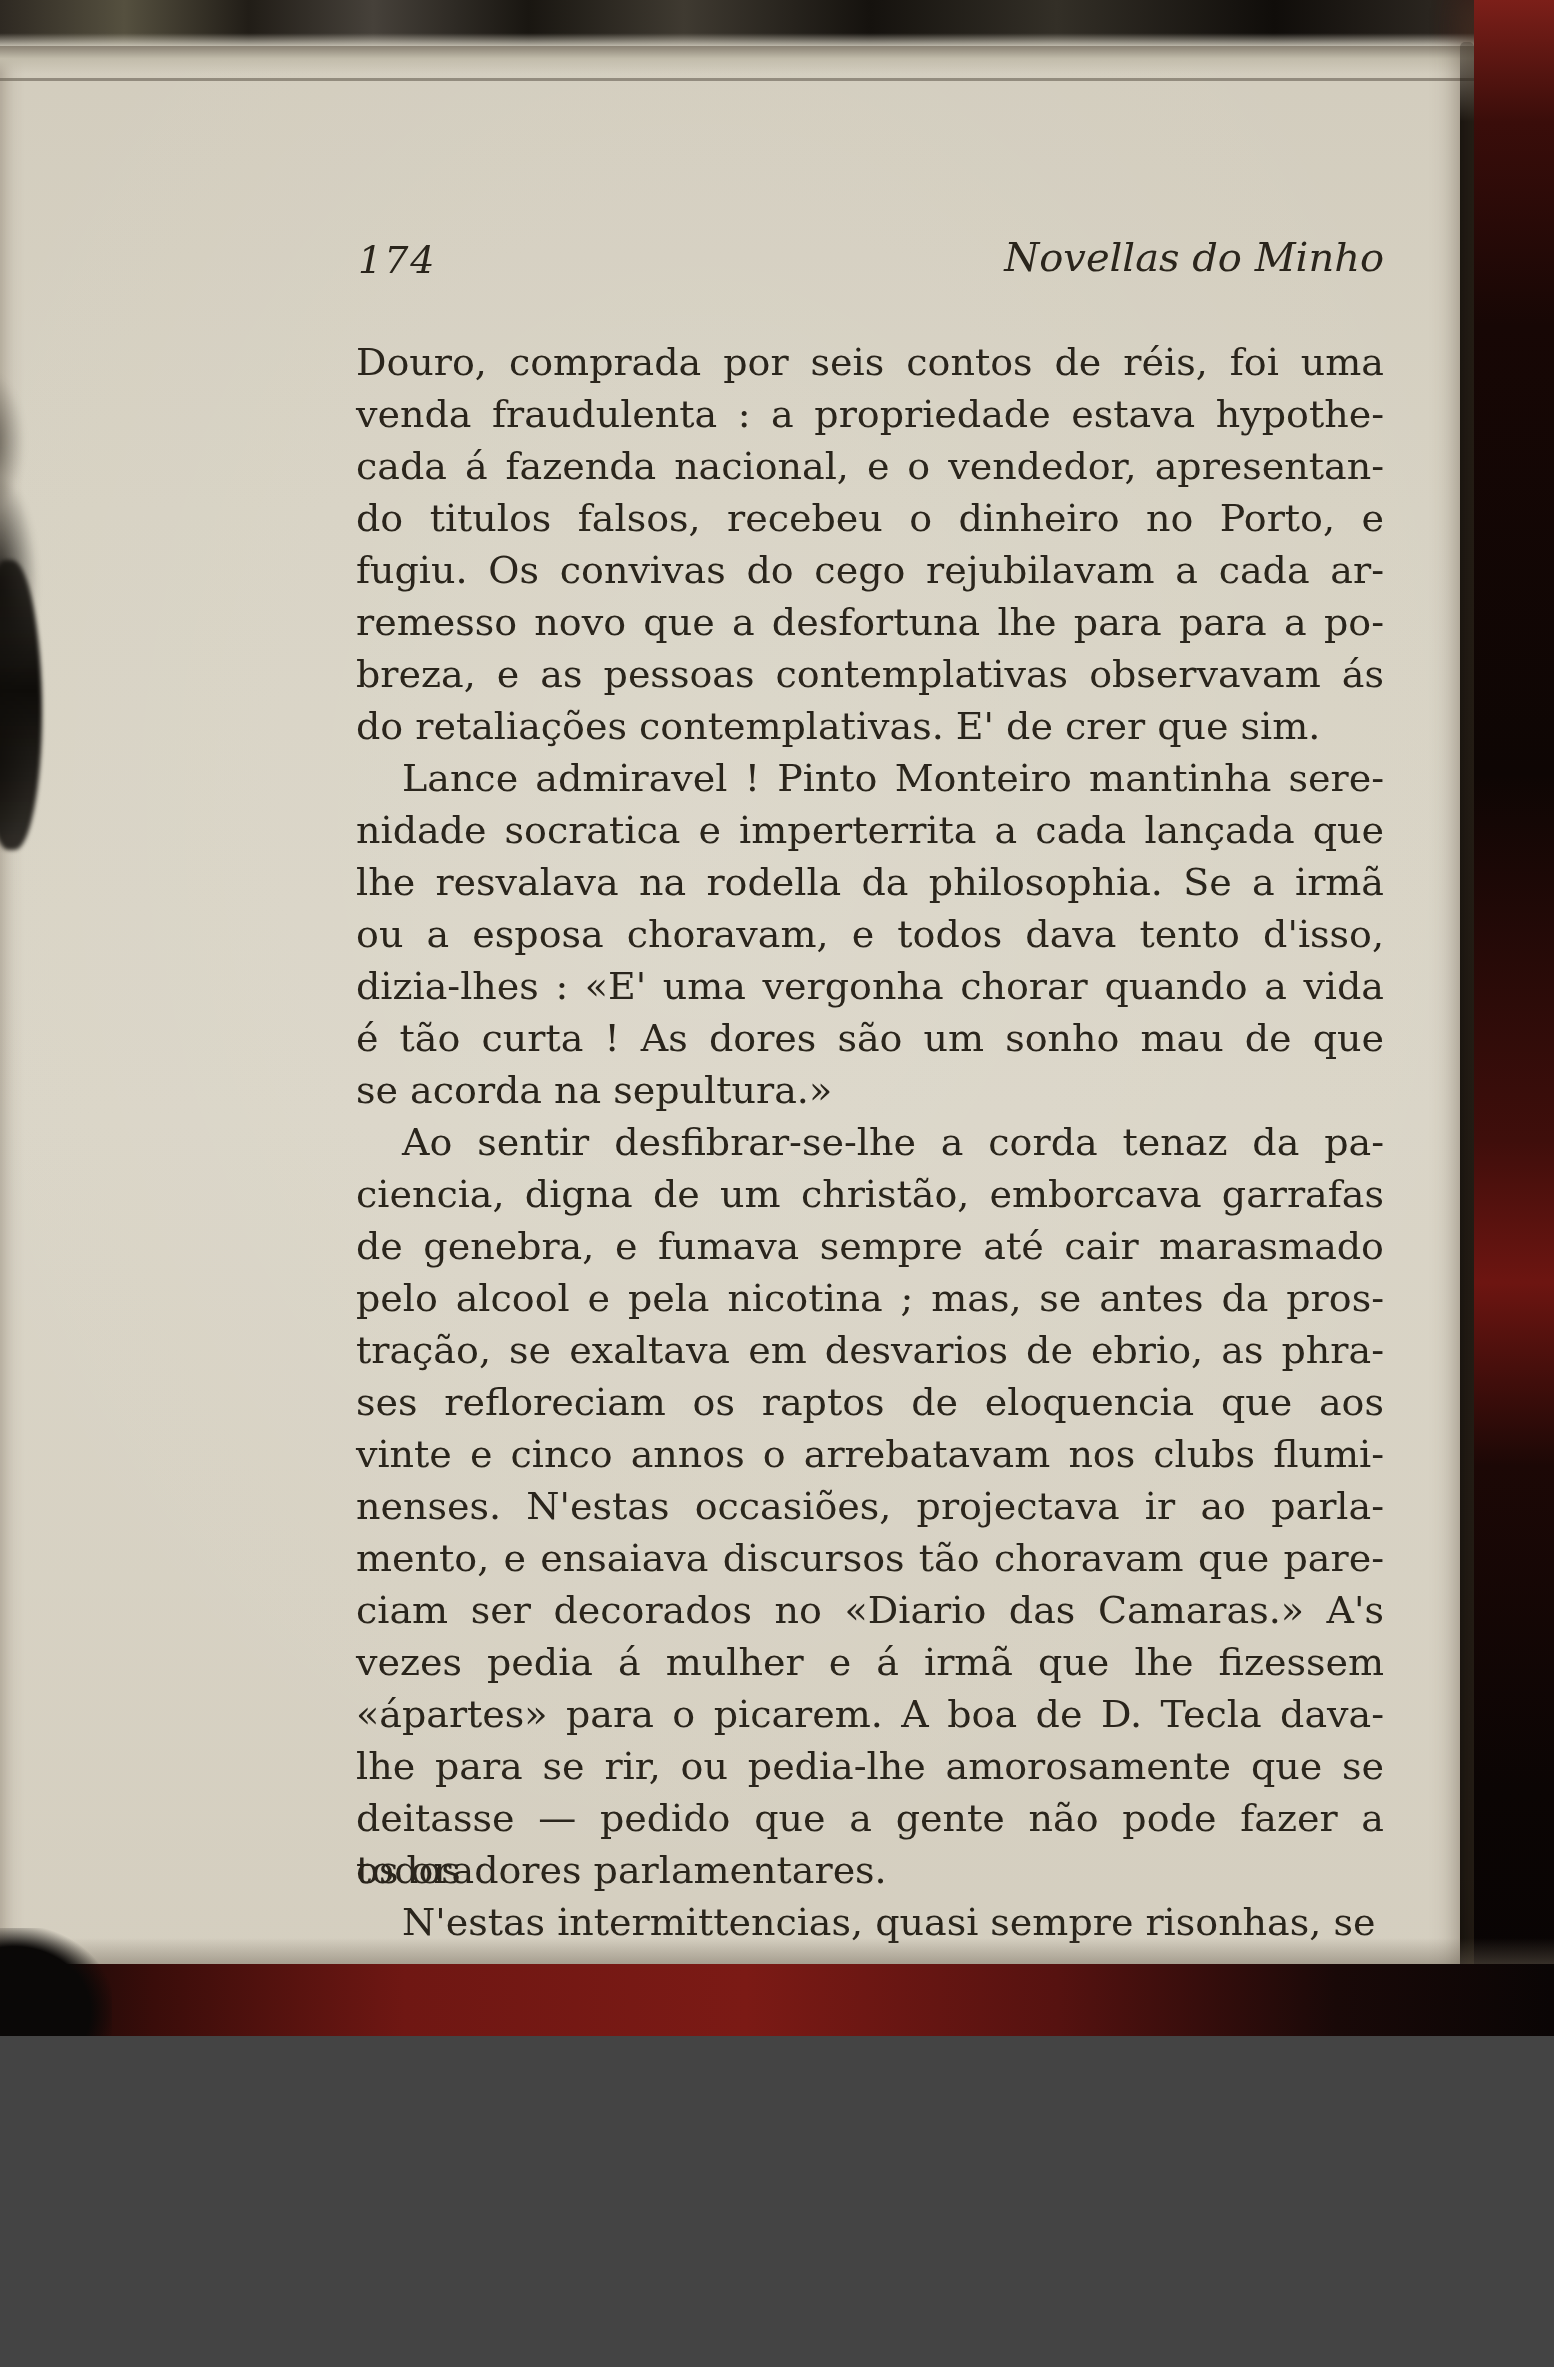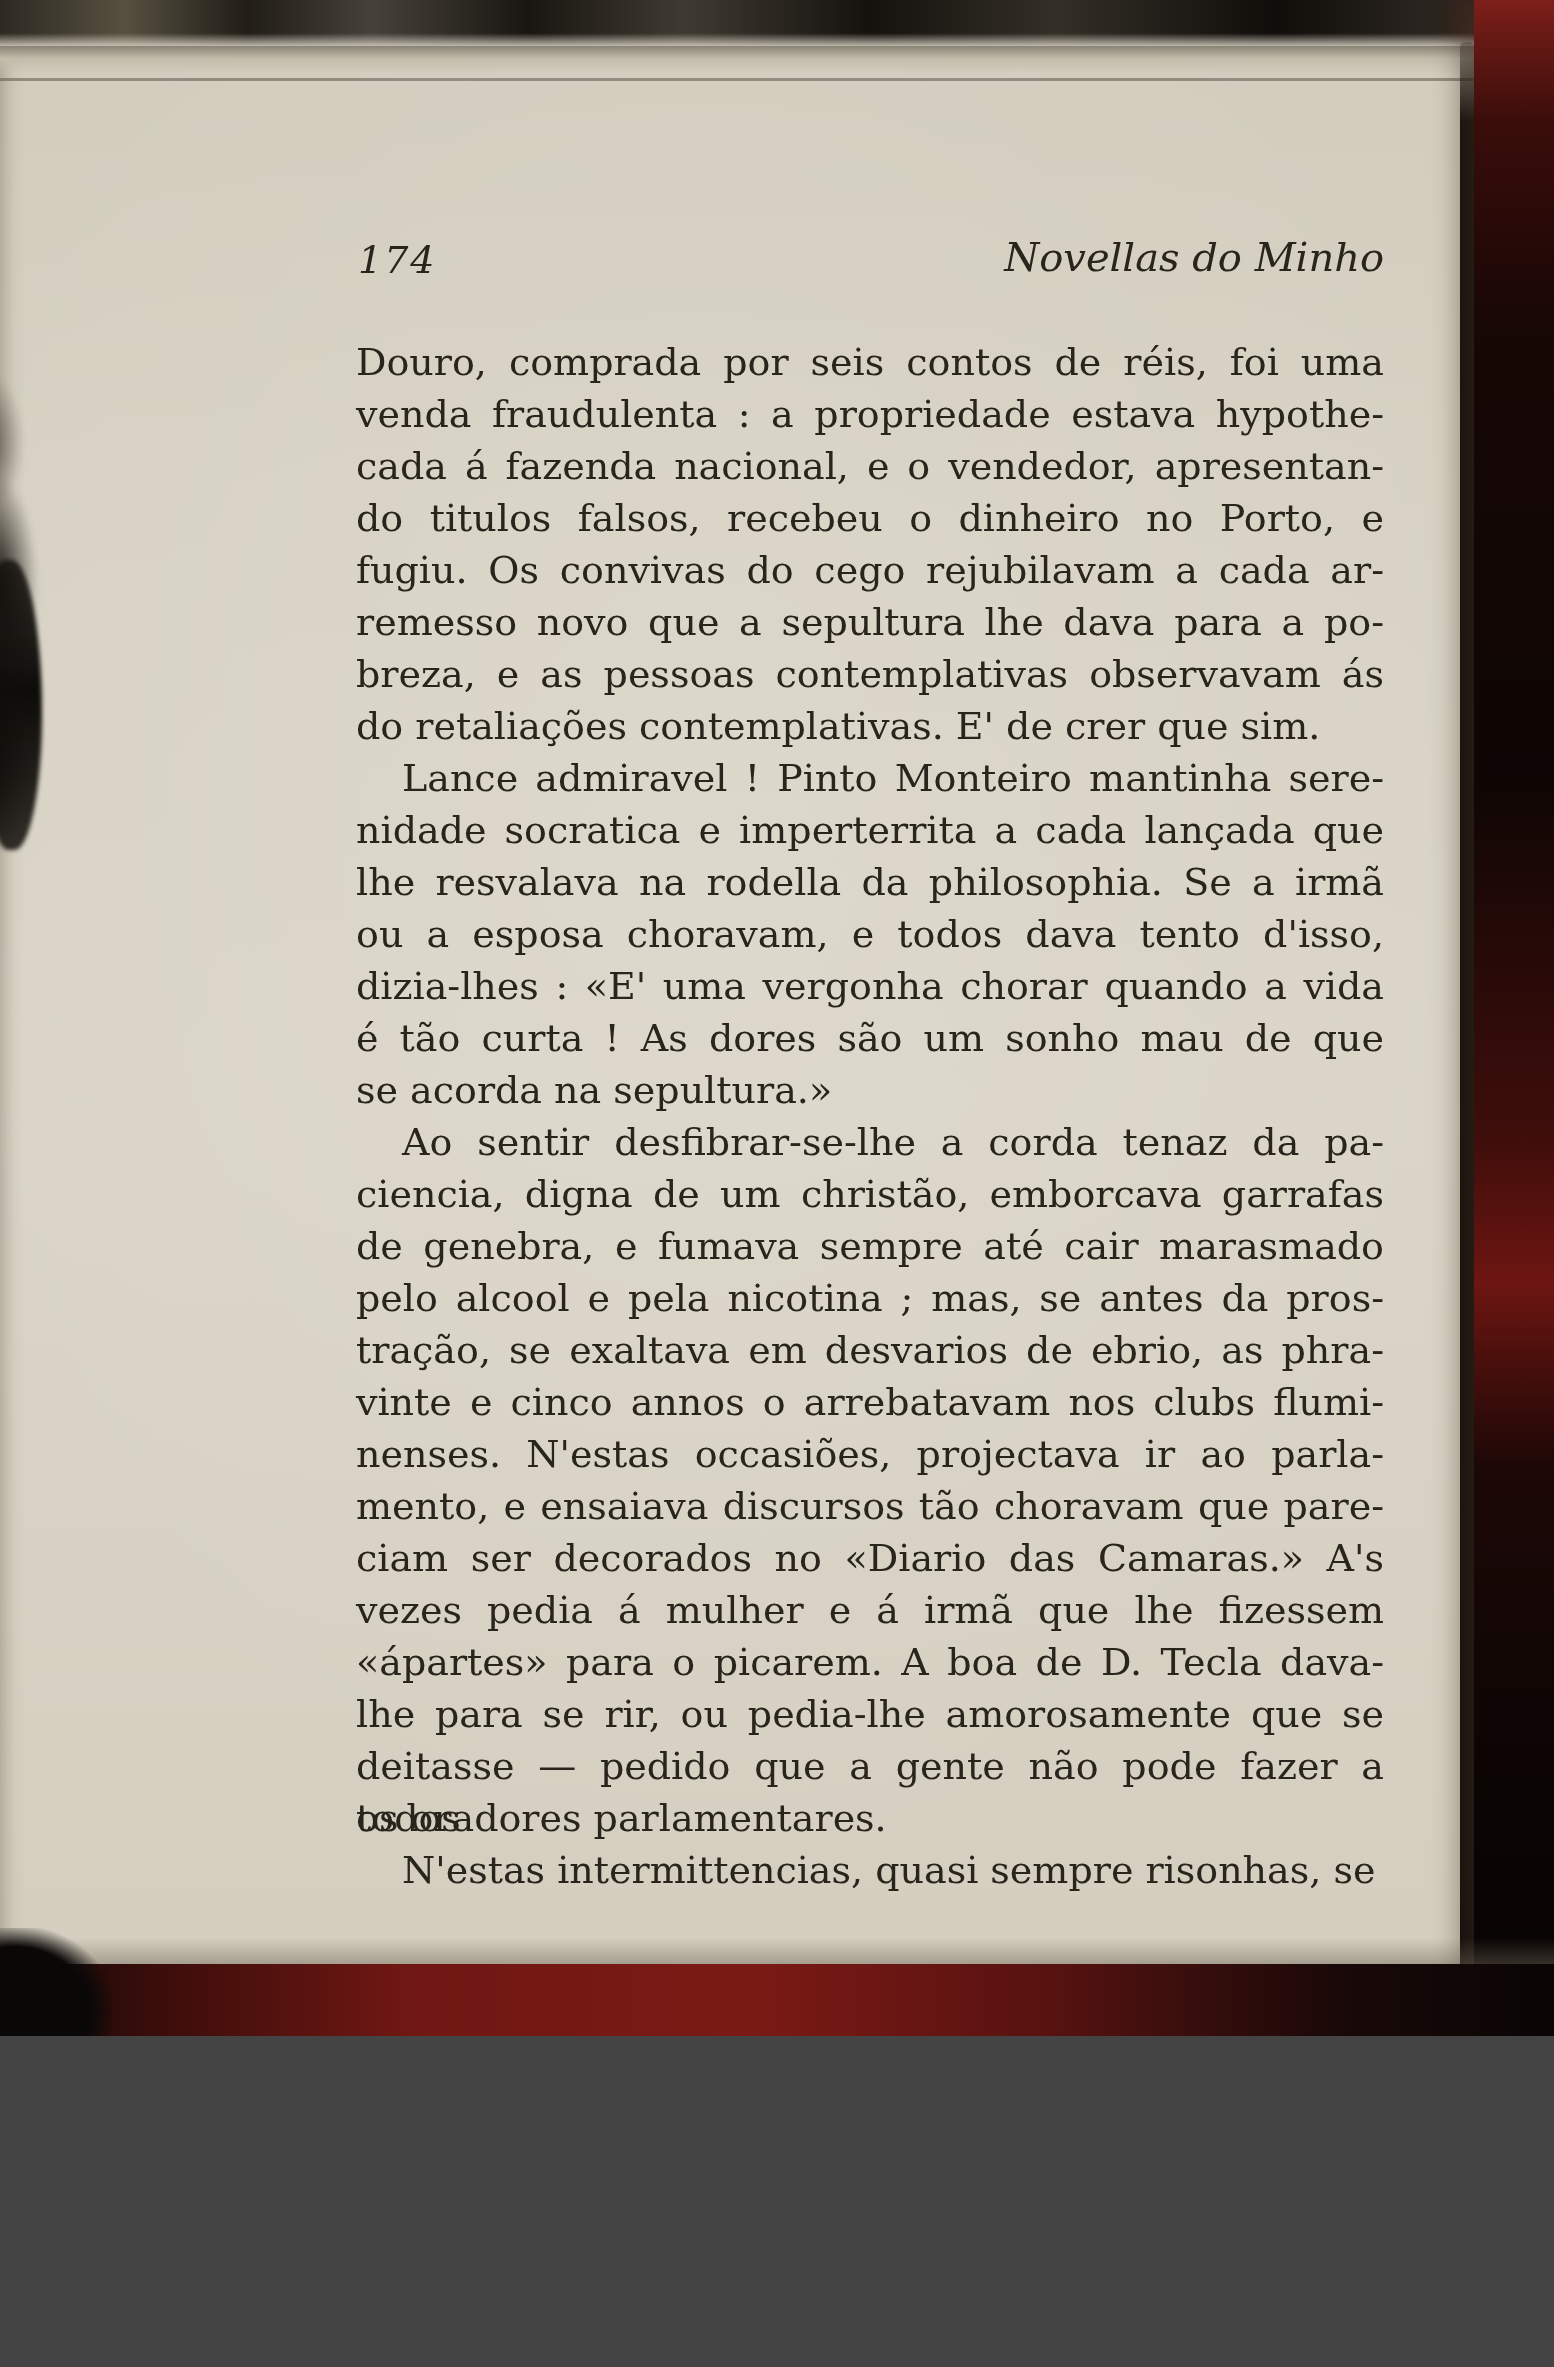--- a/index.html
+++ b/index.html
@@ -112,35 +112,36 @@
     <span class="page-number">174</span>
     <span class="running-title">Novellas do Minho</span>
   </div>
 
   <div class="body-text">
       <div class="line">Douro, comprada por seis contos de réis, foi uma</div>
       <div class="line">venda fraudulenta : a propriedade estava hypothe-</div>
       <div class="line">cada á fazenda nacional, e o vendedor, apresentan-</div>
       <div class="line">do titulos falsos, recebeu o dinheiro no Porto, e</div>
       <div class="line">fugiu. Os convivas do cego rejubilavam a cada ar-</div>
-      <div class="line">remesso novo que a sepultura lhe dava para a po-</div>
+      <div class="line">remesso novo que a desfortuna lhe para para a po-</div>
       <div class="line">breza, e as pessoas contemplativas observavam ás</div>
       <div class="line last">do retaliações contemplativas. E' de crer que sim.</div>
       <div class="line indent">Lance admiravel ! Pinto Monteiro mantinha sere-</div>
       <div class="line">nidade socratica e imperterrita a cada lançada que</div>
       <div class="line">lhe resvalava na rodella da philosophia. Se a irmã</div>
       <div class="line">ou a esposa choravam, e todos dava tento d'isso,</div>
       <div class="line">dizia-lhes : «E' uma vergonha chorar quando a vida</div>
       <div class="line">é tão curta ! As dores são um sonho mau de que</div>
       <div class="line last">se acorda na sepultura.»</div>
       <div class="line indent">Ao sentir desfibrar-se-lhe a corda tenaz da pa-</div>
       <div class="line">ciencia, digna de um christão, emborcava garrafas</div>
       <div class="line">de genebra, e fumava sempre até cair marasmado</div>
       <div class="line">pelo alcool e pela nicotina ; mas, se antes da pros-</div>
       <div class="line">tração, se exaltava em desvarios de ebrio, as phra-</div>
+      <div class="line">ses refloreciam os raptos de eloquencia que aos</div>
       <div class="line">vinte e cinco annos o arrebatavam nos clubs flumi-</div>
       <div class="line">nenses. N'estas occasiões, projectava ir ao parla-</div>
       <div class="line">mento, e ensaiava discursos tão choravam que pare-</div>
       <div class="line">ciam ser decorados no «Diario das Camaras.» A's</div>
       <div class="line">vezes pedia á mulher e á irmã que lhe fizessem</div>
       <div class="line">«ápartes» para o picarem. A boa de D. Tecla dava-</div>
       <div class="line">lhe para se rir, ou pedia-lhe amorosamente que se</div>
       <div class="line">deitasse — pedido que a gente não pode fazer a todos</div>
       <div class="line last">os oradores parlamentares.</div>
       <div class="line indent last">N'estas intermittencias, quasi sempre risonhas, se</div>

